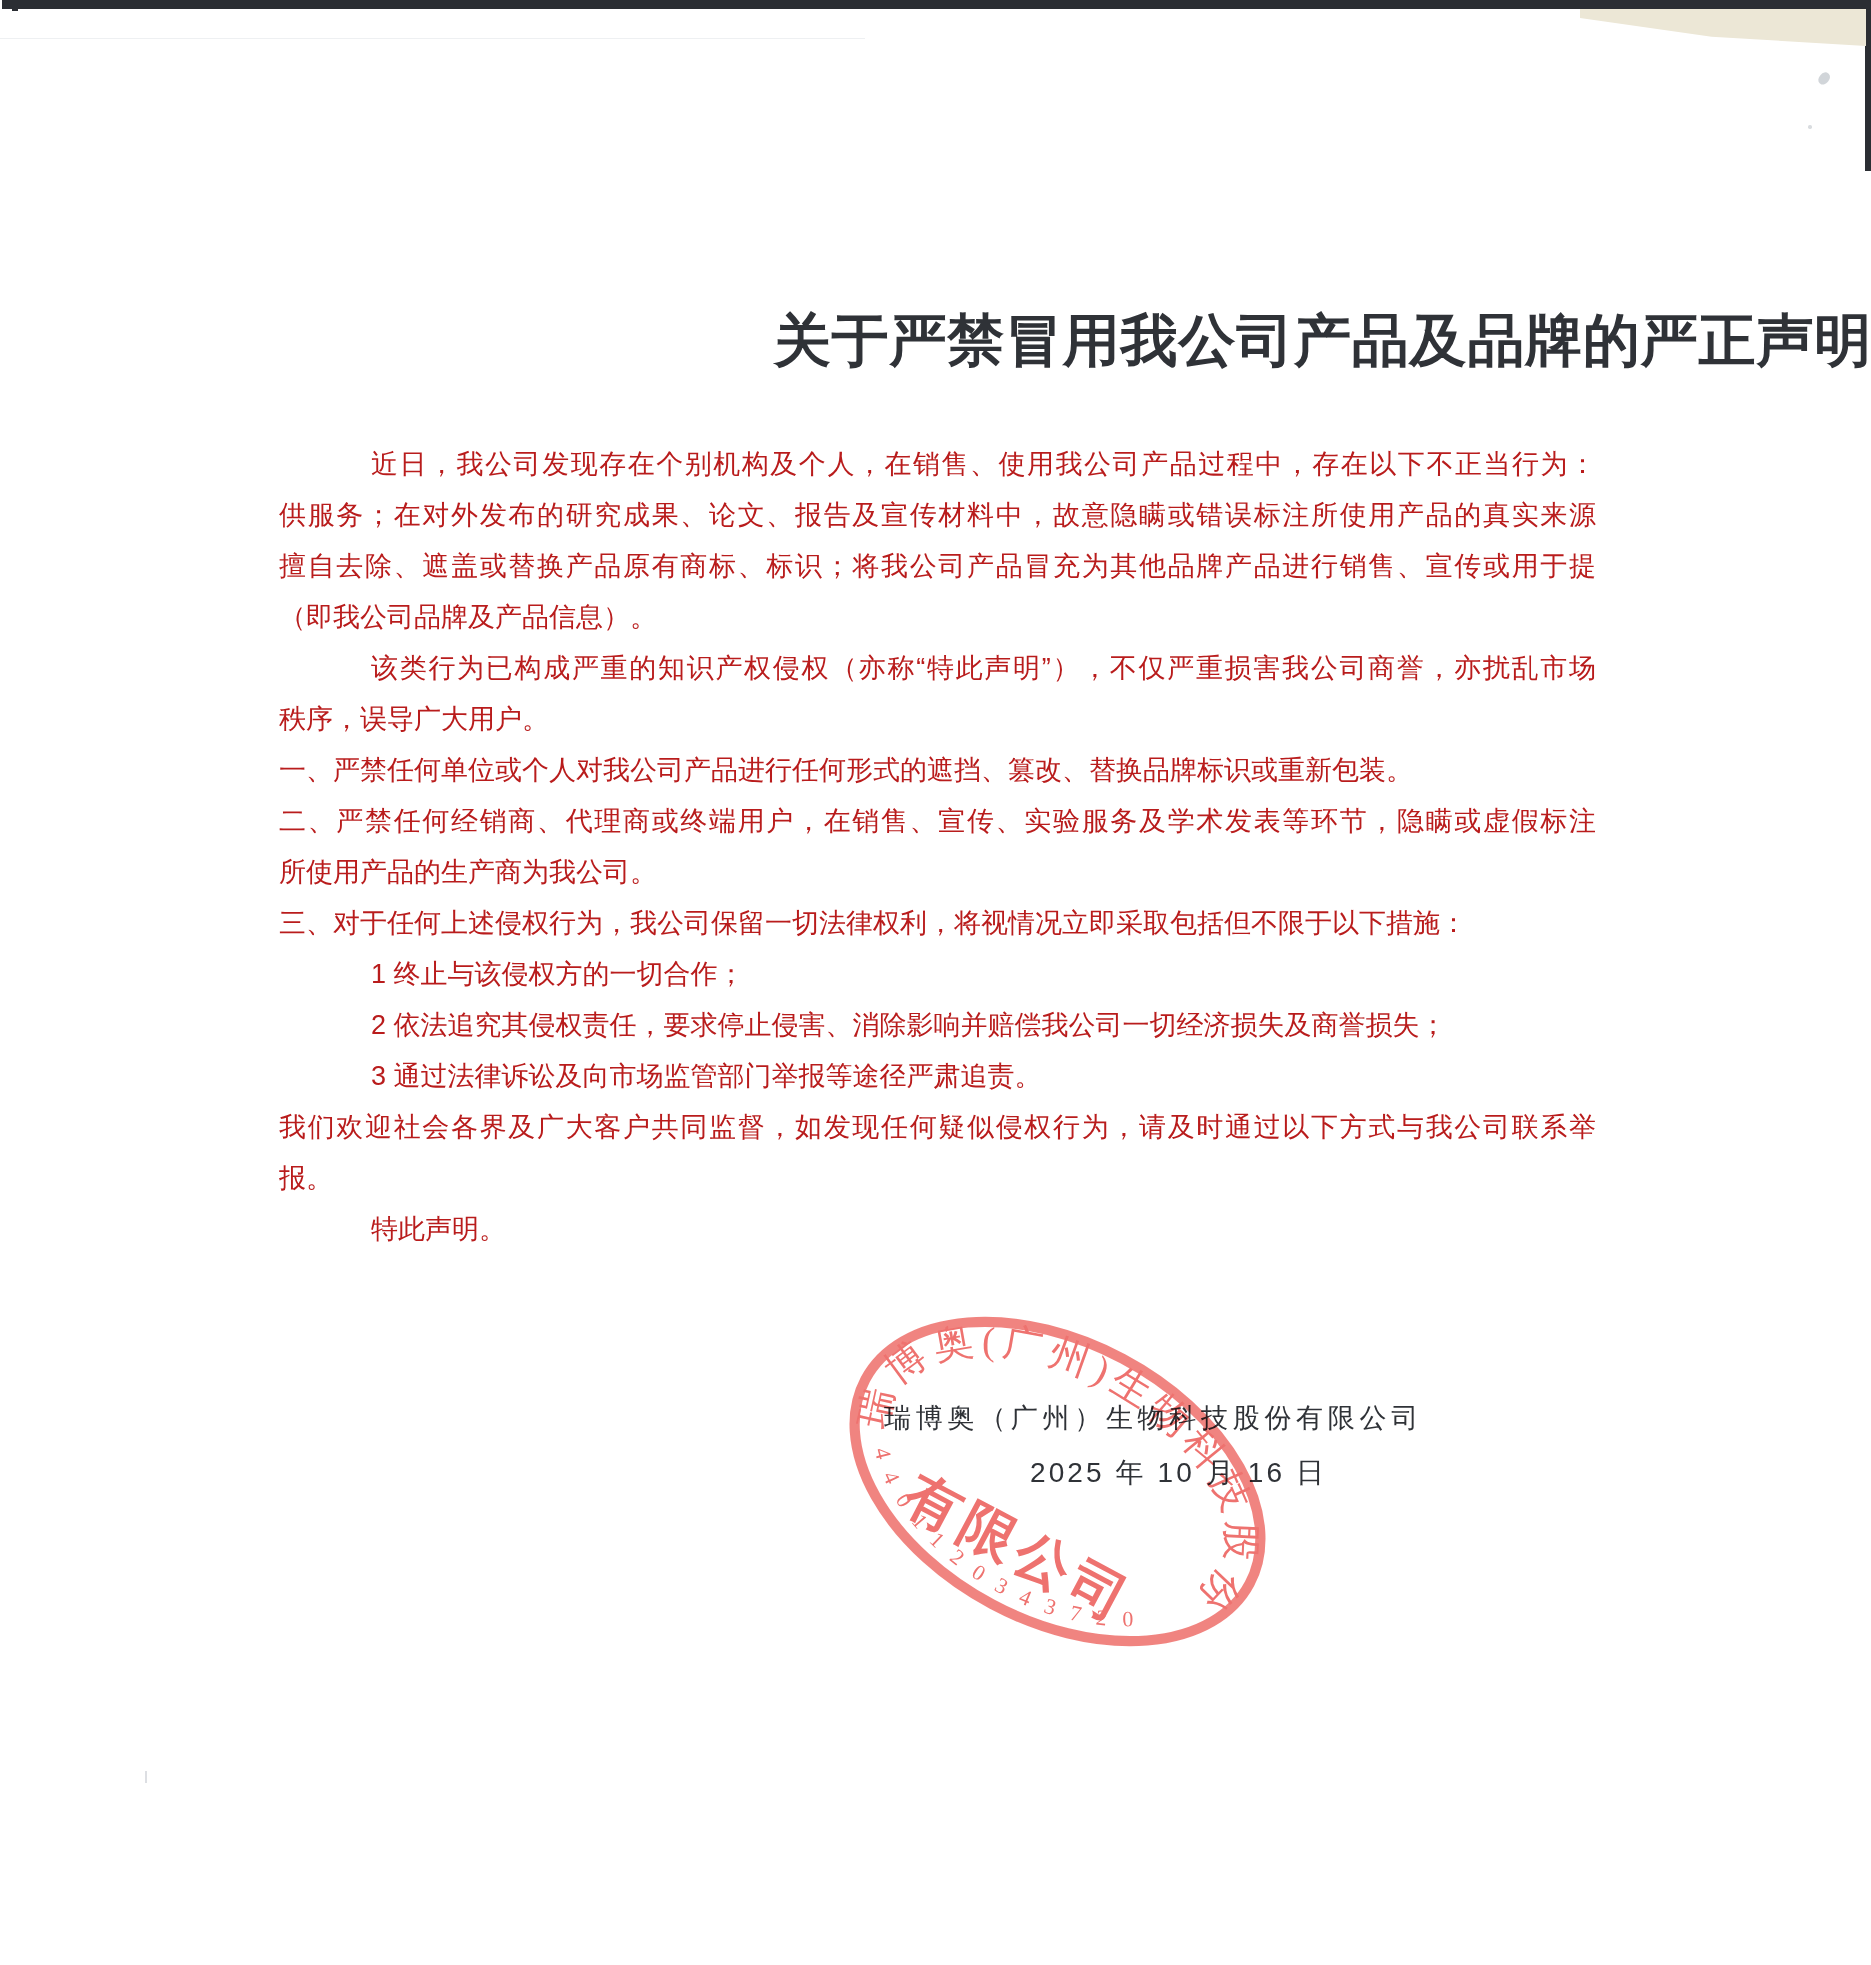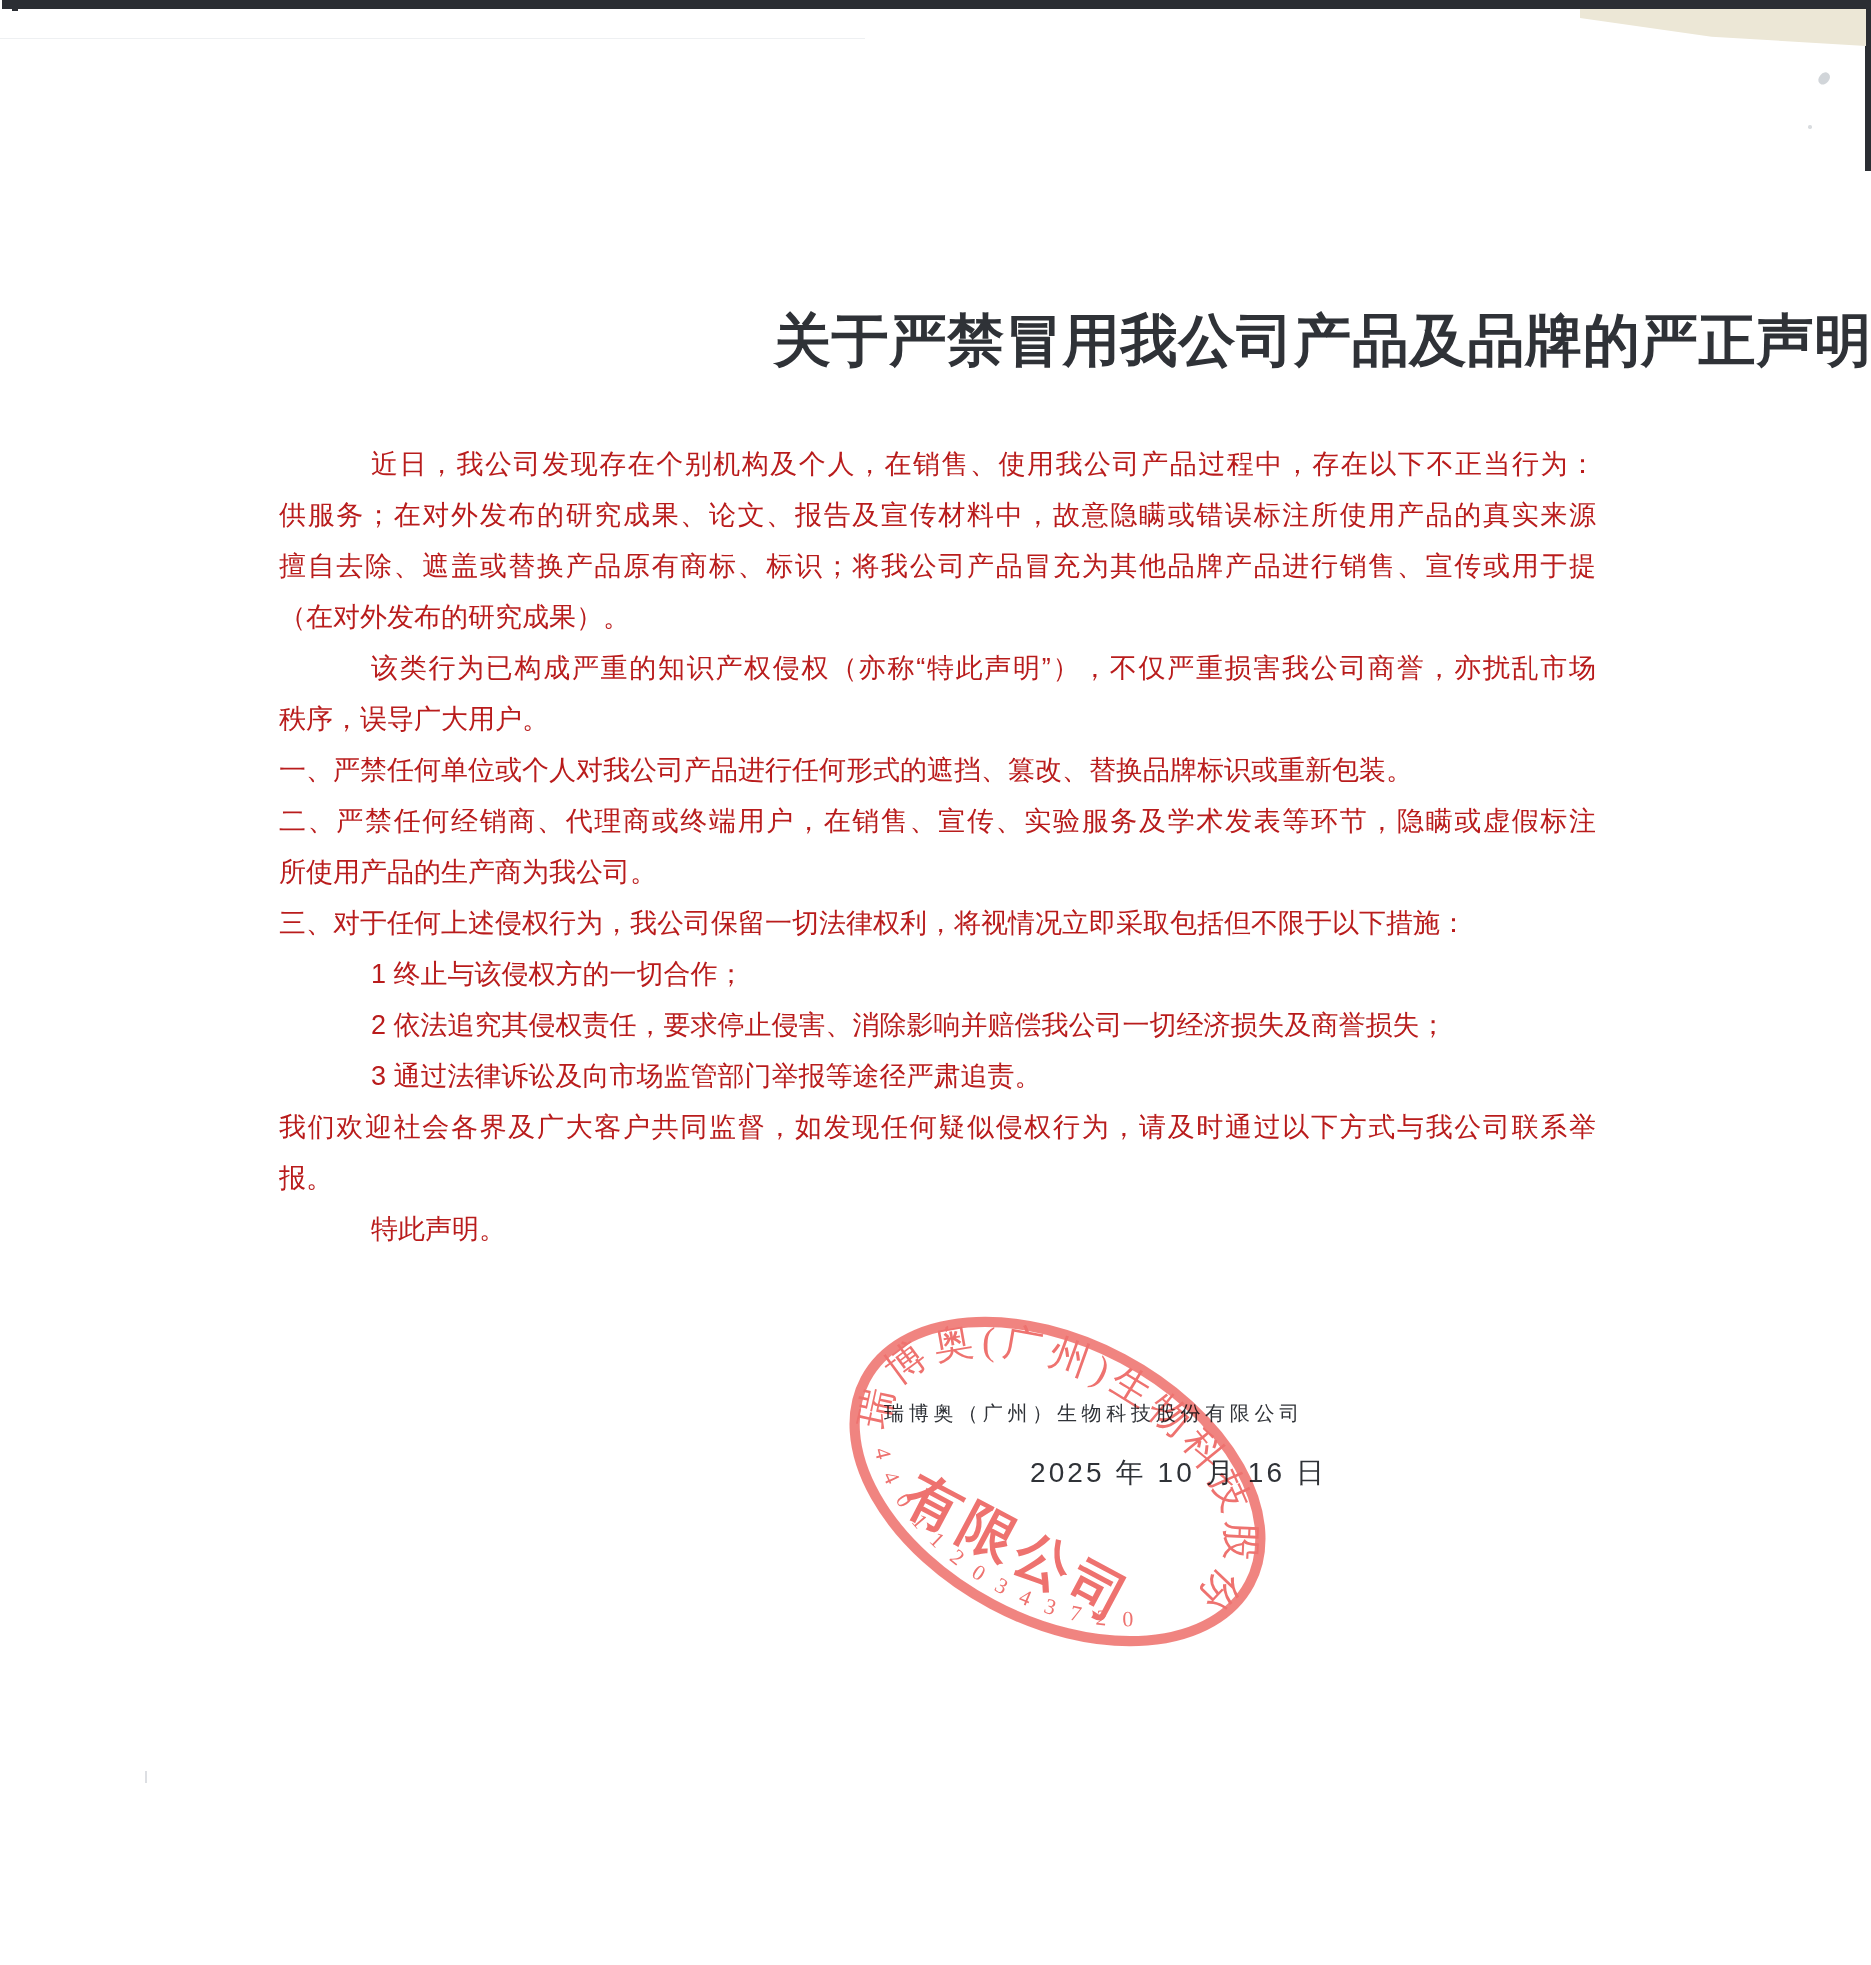--- a/index.html
+++ b/index.html
@@ -31,21 +31,21 @@
     text-align:right;
     font-size:57px;font-weight:700;letter-spacing:0.8px;
     color:#2f3237;
   }
   .body-block{position:absolute;left:279px;top:439px;width:1317px;}
   .ln{height:51px;line-height:51px;font-size:27px;color:#b91c1c;white-space:nowrap;overflow:visible;}
   .ln.fill{white-space:normal;text-align:justify;text-align-last:justify;overflow:hidden;}
   .ln.ind{text-indent:92px;}
   .sig-company{
     position:absolute;left:884px;top:1400px;
-    font-size:20px;letter-spacing:4.7px;color:#2f3237;white-space:nowrap;
+    font-size:27px;letter-spacing:4.7px;color:#2f3237;white-space:nowrap;
   }
   .sig-date{
     position:absolute;left:1022px;top:1454px;
     font-size:28px;letter-spacing:3.1px;color:#2f3237;white-space:nowrap;margin-left:8px;
   }
   
   .stamp{
     position:absolute;left:814px;top:1277px;width:487px;height:409px;
     mix-blend-mode:multiply;opacity:.9;
   }
@@ -65,21 +65,21 @@
   <div class="speck1"></div>
   <div class="streak"></div>
   <div class="left-dash"></div>
 
   <div class="doc-title">关于严禁冒用我公司产品及品牌的严正声明</div>
 
   <div class="body-block">
     <div class="ln ind fill">近日，我公司发现存在个别机构及个人，在销售、使用我公司产品过程中，存在以下不正当行为：</div>
     <div class="ln fill">供服务；在对外发布的研究成果、论文、报告及宣传材料中，故意隐瞒或错误标注所使用产品的真实来源</div>
     <div class="ln fill">擅自去除、遮盖或替换产品原有商标、标识；将我公司产品冒充为其他品牌产品进行销售、宣传或用于提</div>
-    <div class="ln">（在对外发布的研究成果）。</div>
+    <div class="ln">（即我公司品牌及产品信息）。</div>
     <div class="ln ind fill">该类行为已构成严重的知识产权侵权（亦称“特此声明”），不仅严重损害我公司商誉，亦扰乱市场</div>
     <div class="ln">秩序，误导广大用户。</div>
     <div class="ln">一、严禁任何单位或个人对我公司产品进行任何形式的遮挡、篡改、替换品牌标识或重新包装。</div>
     <div class="ln fill">二、严禁任何经销商、代理商或终端用户，在销售、宣传、实验服务及学术发表等环节，隐瞒或虚假标注</div>
     <div class="ln">所使用产品的生产商为我公司。</div>
     <div class="ln">三、对于任何上述侵权行为，我公司保留一切法律权利，将视情况立即采取包括但不限于以下措施：</div>
     <div class="ln ind">1  终止与该侵权方的一切合作；</div>
     <div class="ln ind">2  依法追究其侵权责任，要求停止侵害、消除影响并赔偿我公司一切经济损失及商誉损失；</div>
     <div class="ln ind">3  通过法律诉讼及向市场监管部门举报等途径严肃追责。</div>
     <div class="ln fill">我们欢迎社会各界及广大客户共同监督，如发现任何疑似侵权行为，请及时通过以下方式与我公司联系举</div>

